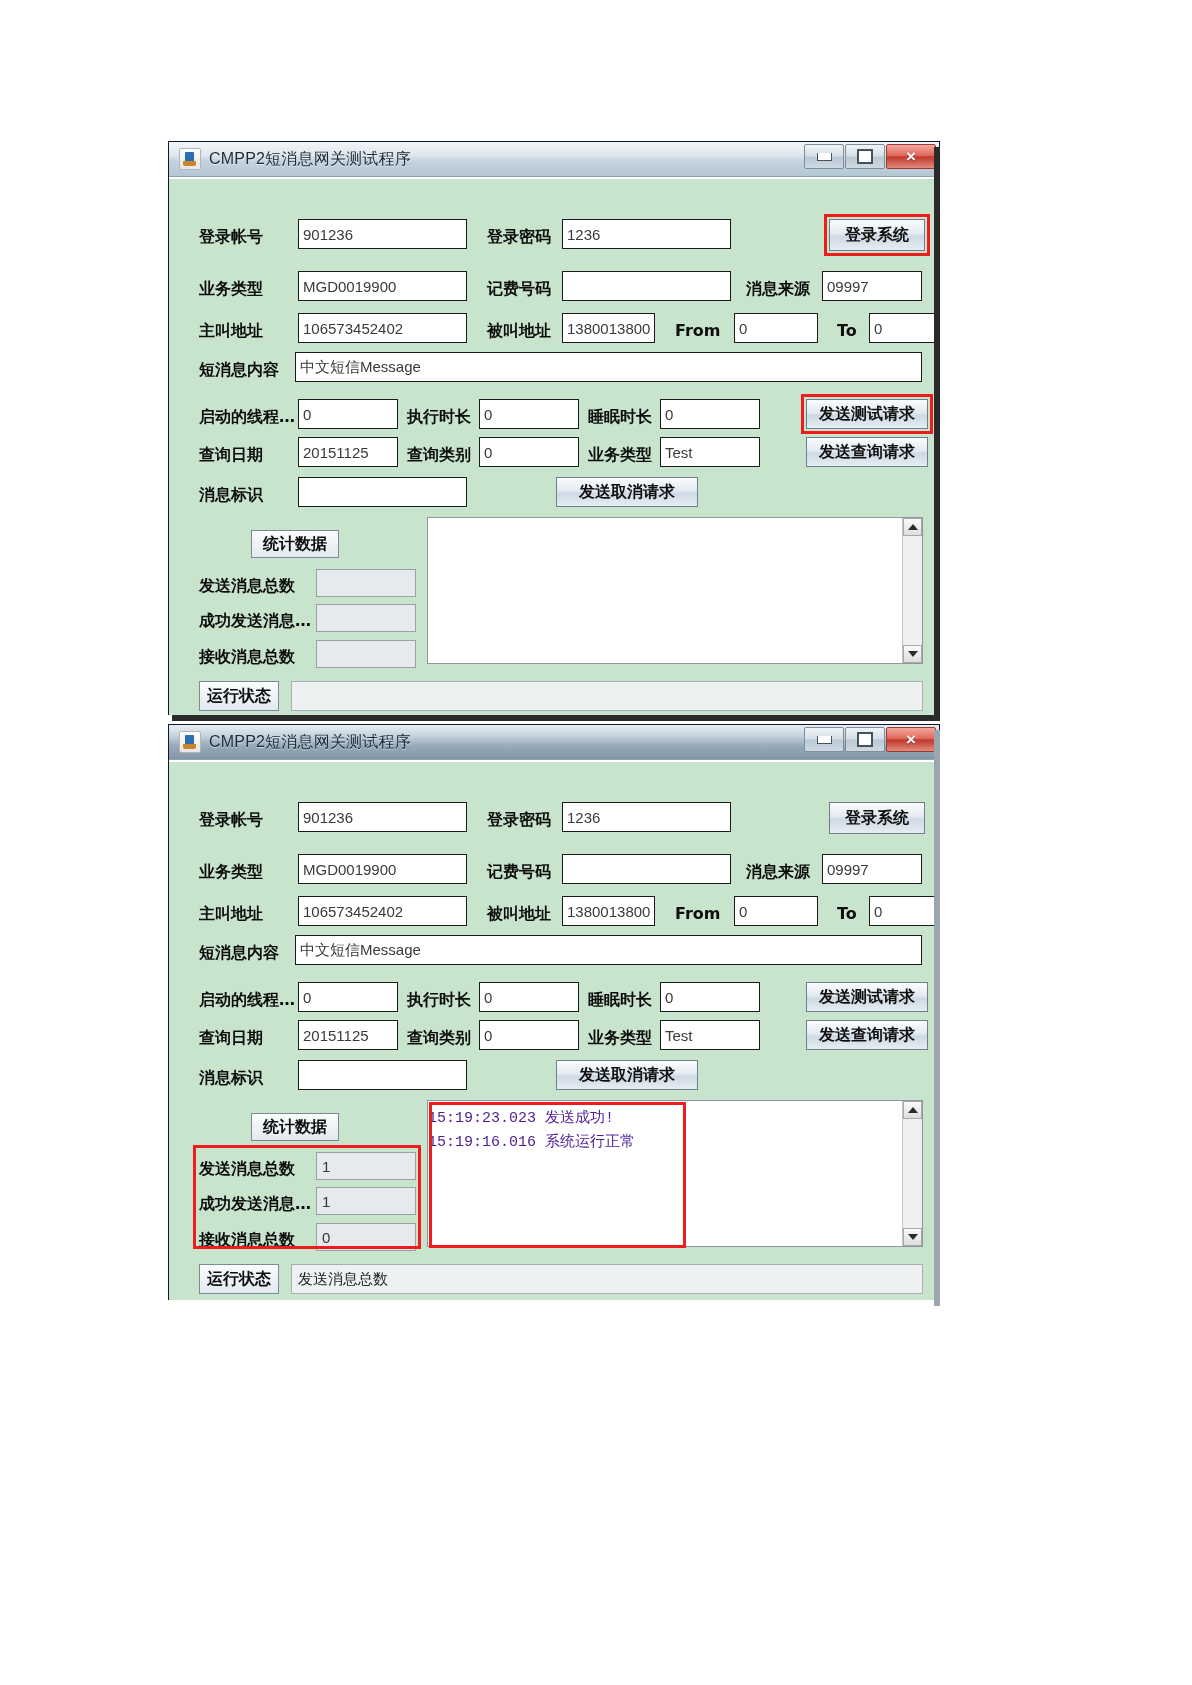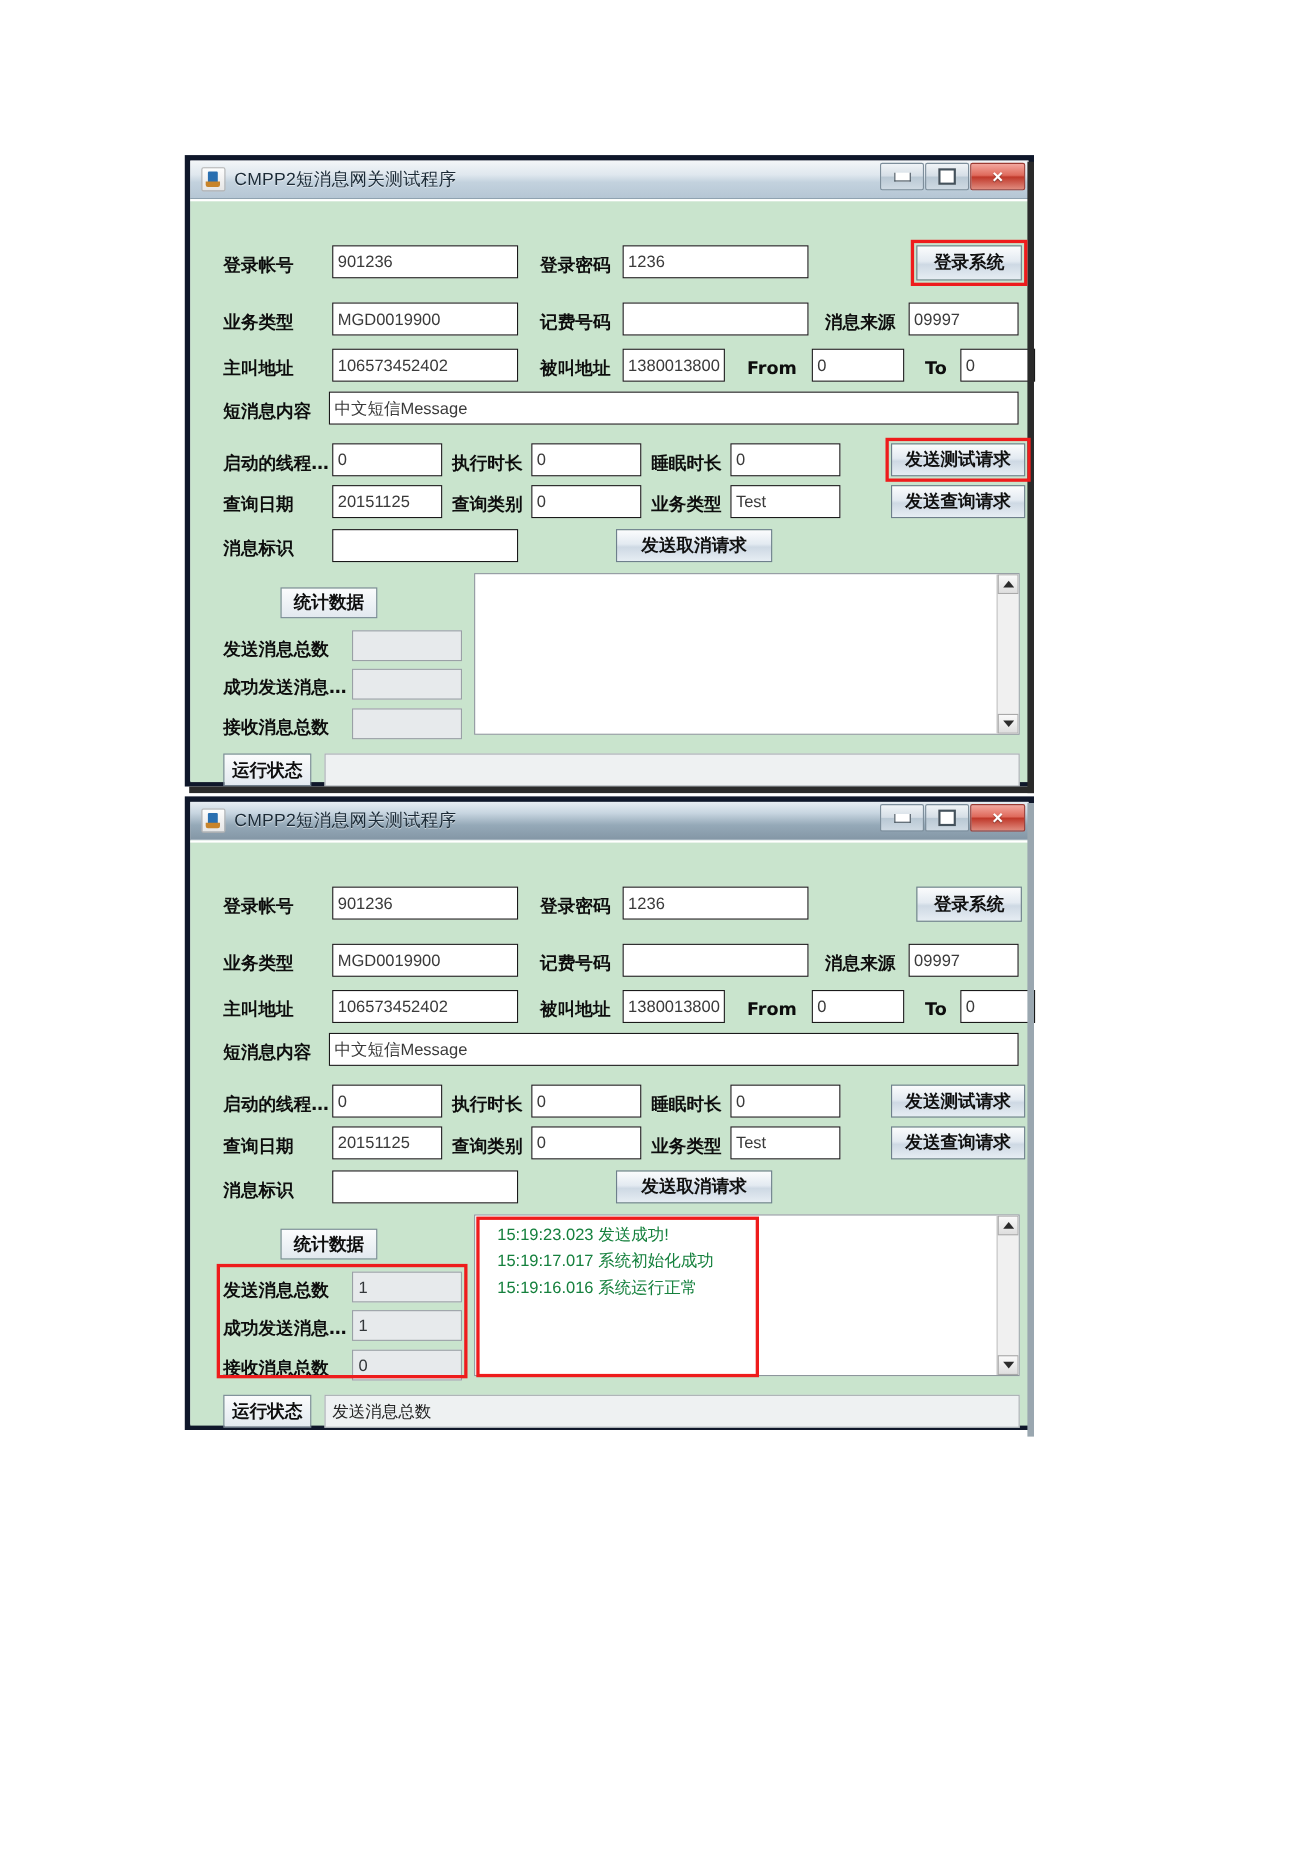--- a/index.html
+++ b/index.html
@@ -1,21 +1,21 @@
 <!DOCTYPE html>
 <html><head>
 <meta charset="utf-8">
 <style>
   html,body{margin:0;padding:0;}
   body{
     width:1192px;height:1685px;background:#ffffff;
     font-family:"Liberation Sans","DejaVu Sans",sans-serif;
     position:relative;overflow:hidden;
   }
-  .win{position:absolute;border:5px solid #0f172a;box-sizing:border-box;}
+  .win{position:absolute;border:1px solid #0f172a;box-sizing:border-box;}
   .win-outer{background:#e9edf0;}
   .titlebar{
     height:34px;position:relative;
     background:linear-gradient(180deg,#f3f6f8 0%,#dfe7ee 38%,#c3d2de 58%,#b5c6d4 100%);
     border-bottom:1px solid #8fa2b0;
     display:flex;align-items:center;
   }
   .titlebar.dark{
     background:linear-gradient(180deg,#e8eef3 0%,#c7d5e0 30%,#95a9b8 62%,#8497a6 100%);
   }
@@ -81,22 +81,22 @@
     height:30px;white-space:nowrap;
   }
   .hl{
     position:absolute;border:3px solid #ee1c1c;box-sizing:border-box;
     pointer-events:none;z-index:9;
   }
   .textarea{
     background:#ffffff;border:1px solid #8d969c;box-sizing:border-box;
     position:absolute;overflow:hidden;
   }
-  .ta-inner{padding:6px 20px;font-size:15px;color:#15803d;line-height:24px;
-    font-family:Liberation Sans, sans-serif;}
+  .ta-inner{padding:6px 0;font-size:15px;color:#4c1d95;line-height:24px;
+    font-family:Liberation Mono, monospace;}
   .scrollbar{
     position:absolute;right:0;top:0;bottom:0;width:19px;
     background:#f0f0f0;border-left:1px solid #c3c3c3;
     display:flex;flex-direction:column;justify-content:space-between;
   }
   .sb-btn{
     height:18px;background:linear-gradient(180deg,#fafafa,#dedede);
     border:1px solid #a9a9a9;box-sizing:border-box;
     display:flex;align-items:center;justify-content:center;font-size:9px;color:#2b2b2b;
   }
@@ -288,21 +288,20 @@
       <div class="lbl row" style="left:30px;top:432px;">成功发送消息…</div>
       <div class="readout" style="position:absolute;left:147px;top:425px;width:100px;">1</div>
       <div class="lbl row" style="left:30px;top:468px;">接收消息总数</div>
       <div class="readout" style="position:absolute;left:147px;top:461px;width:100px;">0</div>
     </div>
     <div class="hl" style="left:24px;top:383px;width:228px;height:104px;"></div>
 
     <div class="textarea" style="left:258px;top:338px;width:496px;height:147px;">
       <div class="ta-inner">
         <div>15:19:23.023 发送成功!</div>
-        <div>15:19:17.017 系统初始化成功</div>
         <div>15:19:16.016 系统运行正常</div>
       </div>
       <div class="scrollbar">
         <div class="sb-btn">
             <span class="arrow-up"></span>
           </div>
         <div class="sb-btn">
             <span class="arrow-dn"></span>
           </div>
       </div>

